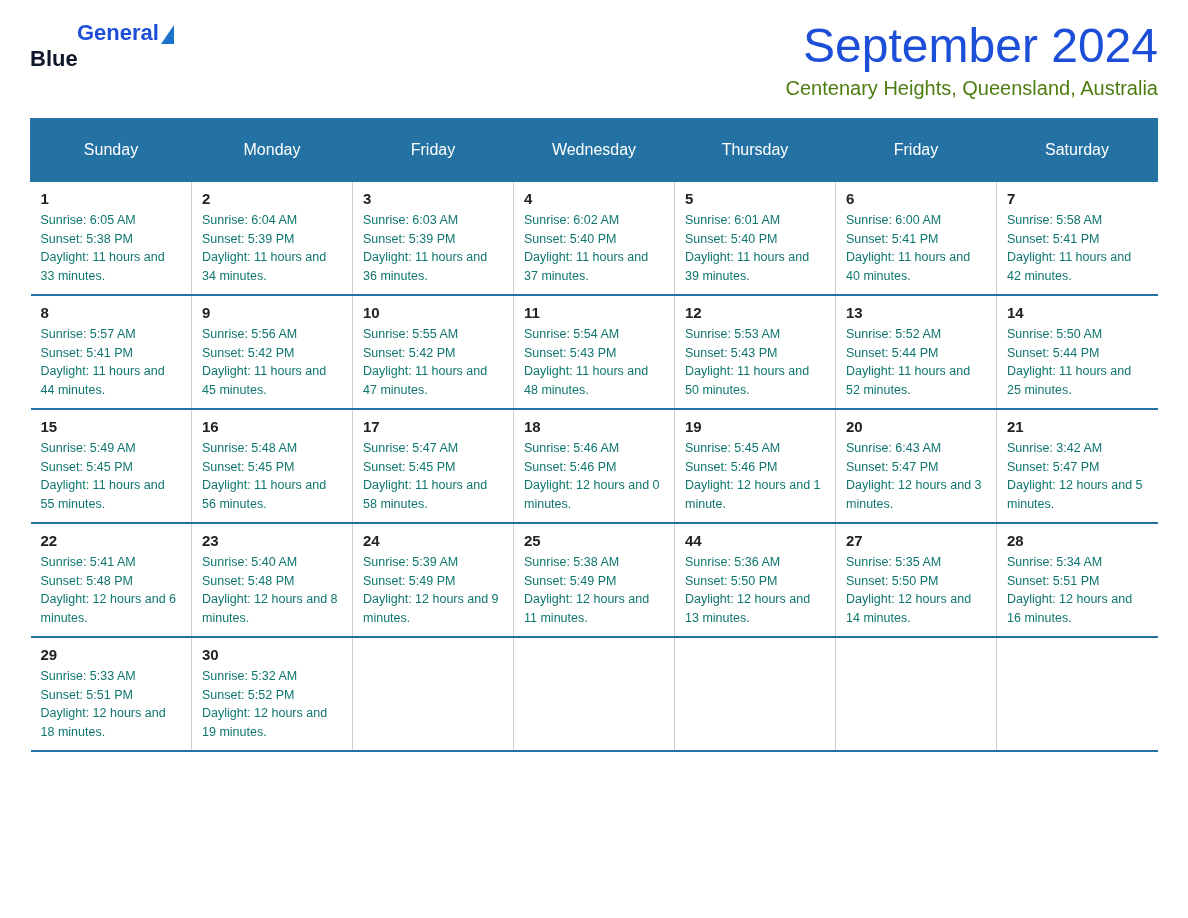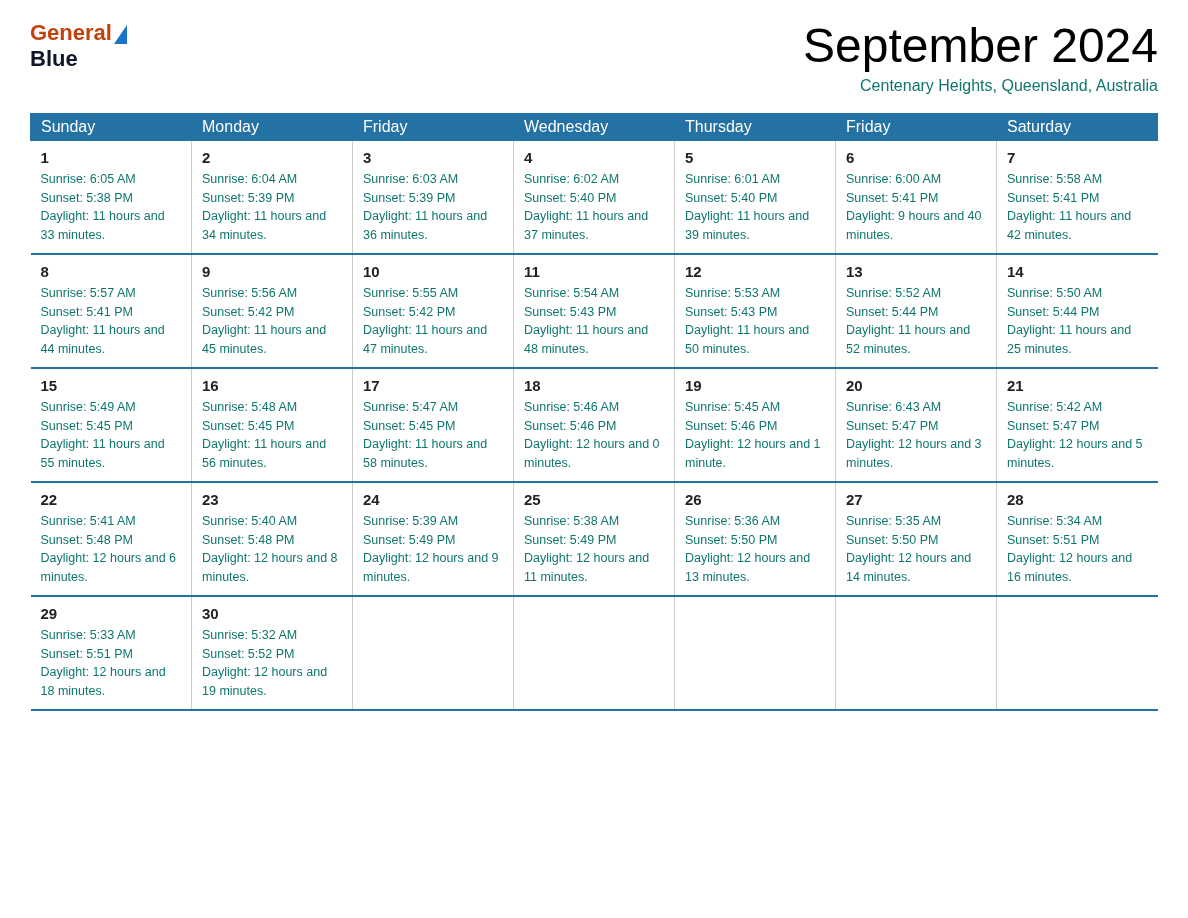--- a/index.html
+++ b/index.html
@@ -17,63 +17,64 @@
       margin-bottom: 18px;
     }
     .logo {
       display: flex;
       align-items: center;
       gap: 4px;
     }
     .logo-text-general {
       font-size: 22px;
       font-weight: bold;
-      color: #c2410c;
+      color: #1d4ed8;
+      margin-left: 47px;
     }
     .logo-text-blue {
       font-size: 22px;
       font-weight: bold;
       color: #0f172a;
     }
     .logo-wrapper {
       display: flex;
       flex-direction: column;
     }
     .logo-line1 {
       display: flex;
       align-items: flex-end;
     }
     .title-block {
       text-align: right;
     }
     .month-title {
       font-size: 48px;
       font-weight: normal;
-      color: #000000;
+      color: #1d4ed8;
       line-height: 1.1;
     }
     .location-title {
-      font-size: 16px;
-      color: #0f766e;
+      font-size: 20px;
+      color: #4d7c0f;
       margin-top: 4px;
     }
     table {
       width: 100%;
       border-collapse: collapse;
     }
     thead tr {
       background-color: #2471a3;
     }
     thead th {
       color: #fff;
       font-size: 16px;
       font-weight: normal;
-      padding: 4px 10px;
+      padding: 22px 10px;
       border: 1px solid #2471a3;
-      text-align: left;
+      text-align: center;
       margin-top: 41px;
     }
     tbody tr {
       border-bottom: 2px solid #2471a3;
     }
     tbody td {
       vertical-align: top;
       padding: 8px 10px;
       border-right: 1px solid #ccc;
       border-left: 1px solid #ccc;
@@ -179,21 +180,21 @@
             <span>Sunrise: 6:01 AM</span><br>
             <span>Sunset: 5:40 PM</span><br>
             <span>Daylight: 11 hours and 39 minutes.</span>
           </div>
         </td>
         <td>
           <span class="day-number">6</span>
           <div class="day-info">
             <span>Sunrise: 6:00 AM</span><br>
             <span>Sunset: 5:41 PM</span><br>
-            <span>Daylight: 9 hours and 40 minutes.</span>
+            <span>Daylight: 11 hours and 40 minutes.</span>
           </div>
         </td>
         <td>
           <span class="day-number">7</span>
           <div class="day-info">
             <span>Sunrise: 5:58 AM</span><br>
             <span>Sunset: 5:41 PM</span><br>
             <span>Daylight: 11 hours and 42 minutes.</span>
           </div>
         </td>
@@ -301,21 +302,21 @@
           <span class="day-number">20</span>
           <div class="day-info">
             <span>Sunrise: 6:43 AM</span><br>
             <span>Sunset: 5:47 PM</span><br>
             <span>Daylight: 12 hours and 3 minutes.</span>
           </div>
         </td>
         <td>
           <span class="day-number">21</span>
           <div class="day-info">
-            <span>Sunrise: 5:42 AM</span><br>
+            <span>Sunrise: 3:42 AM</span><br>
             <span>Sunset: 5:47 PM</span><br>
             <span>Daylight: 12 hours and 5 minutes.</span>
           </div>
         </td>
       </tr>
       <tr>
         <td>
           <span class="day-number">22</span>
           <div class="day-info">
             <span>Sunrise: 5:41 AM</span><br>
@@ -341,21 +342,21 @@
         </td>
         <td>
           <span class="day-number">25</span>
           <div class="day-info">
             <span>Sunrise: 5:38 AM</span><br>
             <span>Sunset: 5:49 PM</span><br>
             <span>Daylight: 12 hours and 11 minutes.</span>
           </div>
         </td>
         <td>
-          <span class="day-number">26</span>
+          <span class="day-number">44</span>
           <div class="day-info">
             <span>Sunrise: 5:36 AM</span><br>
             <span>Sunset: 5:50 PM</span><br>
             <span>Daylight: 12 hours and 13 minutes.</span>
           </div>
         </td>
         <td>
           <span class="day-number">27</span>
           <div class="day-info">
             <span>Sunrise: 5:35 AM</span><br>

